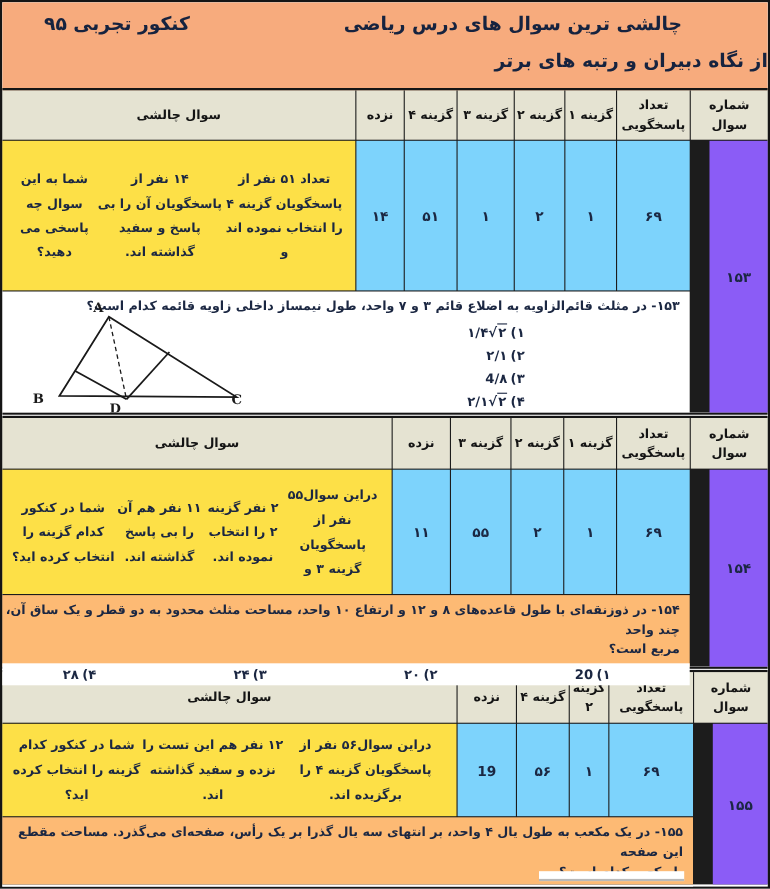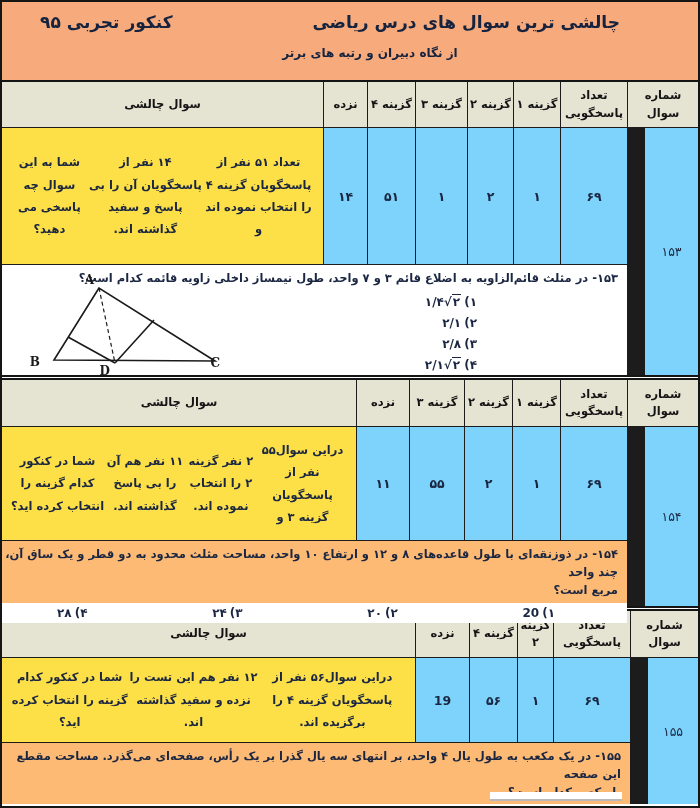--- a/index.html
+++ b/index.html
@@ -19,41 +19,41 @@
     height: 80px;
     background: #f7ab7d;
     border-bottom: 2px solid #151515;
     position: relative;
     direction: rtl;
     color: #16233f;
     font-weight: bold;
   }
   .banner .line1 { position: absolute; top: 10px; right: 78px; font-size: 17px; }
   .banner .edition { position: absolute; top: 10px; left: 38px; font-size: 17px; }
-  .banner .line2 { position: absolute; top: 44px; right: 0; left: 40px; text-align: center; font-size: 12px; }
+  .banner .line2 { position: absolute; top: 44px; right: 0; left: 40px; text-align: right; font-size: 17px; }
   
   .grp { display: grid; direction: rtl; gap: 1px; background: #1c1c1c; }
   .grp1 { grid-template-columns: 70px 66px 46px 45px 51px 47px 43px 1fr; grid-template-rows: 45px 136px 110px; }
   .grp2 { grid-template-columns: 70px 66px 47px 47px 54px 52px 1fr; grid-template-rows: 46px 113px 65px; }
   .grp3 { grid-template-columns: 67px 76px 35px 47px 53px 1fr;      grid-template-rows: 46px 84px 61px; }
   .hcell {
     background: #e5e3d2; color: #141414;
     font-size: 11.5px; font-weight: bold;
     display: flex; align-items: center; justify-content: center;
     text-align: center; line-height: 1.5; padding: 1px 2px;
   }
   .vcell {
     background: #7dd3fc; color: #1b2742;
     font-size: 12.5px; font-weight: bold;
     display: flex; align-items: center; justify-content: center;
   }
   .numcell {
     grid-column: 1; grid-row: 2 / 4;
-    background: #7dd3fc; color: #1b2742;
-    font-size: 12.5px; font-weight: normal;
+    background: #8b5cf6; color: #1b2742;
+    font-size: 12.5px; font-weight: bold;
     display: flex; align-items: center; justify-content: center; margin-left: 17px;
   }
   .challenge {
     background: #fde047; color: #1b2742;
     font-size: 11.5px; font-weight: bold;
     display: flex; flex-direction: row; align-items: center; justify-content: center;
     text-align: center; line-height: 1.95; padding: 2px 8px;
   }
   .stmt { grid-column: 2 / -1; grid-row: 3; position: relative; }
   .stmt-white { background: #ffffff; }
@@ -122,21 +122,21 @@
     <div class="stmt stmt-white">
       <div class="q-line">۱۵۳- در مثلث قائم‌الزاویه به اضلاع قائم ۳ و ۷ واحد، طول نیمساز داخلی زاویه قائمه کدام است؟</div>
       <div class="opt-stack">
         <div class="opt">
           <span class="opt-label">۱)</span><span class="opt-val"><span>۱/۴</span><span class="sq">√</span><span class="sqv">۲</span></span>
         </div>
         <div class="opt">
           <span class="opt-label">۲)</span><span class="opt-val"><span>۲/۱</span><span class="sq"></span><span class="sqv"></span></span>
         </div>
         <div class="opt">
-          <span class="opt-label">۳)</span><span class="opt-val"><span>۲/۸</span><span class="sq"></span><span class="sqv"></span></span>
+          <span class="opt-label">۳)</span><span class="opt-val"><span>4/۸</span><span class="sq"></span><span class="sqv"></span></span>
         </div>
         <div class="opt">
           <span class="opt-label">۴)</span><span class="opt-val"><span>۲/۱</span><span class="sq">√</span><span class="sqv">۲</span></span>
         </div>
       </div>
       <svg class="fig" width="218" height="102" viewBox="0 0 218 102">
         <g stroke="#1a1a1a" stroke-width="1.6" fill="none">
           <path d="M85,15 L40,87 L201,88 Z"></path>
           <path d="M85,15 L101,90" stroke-dasharray="4,3" stroke-width="1.2"></path>
           <path d="M54,64 L101,90"></path>

